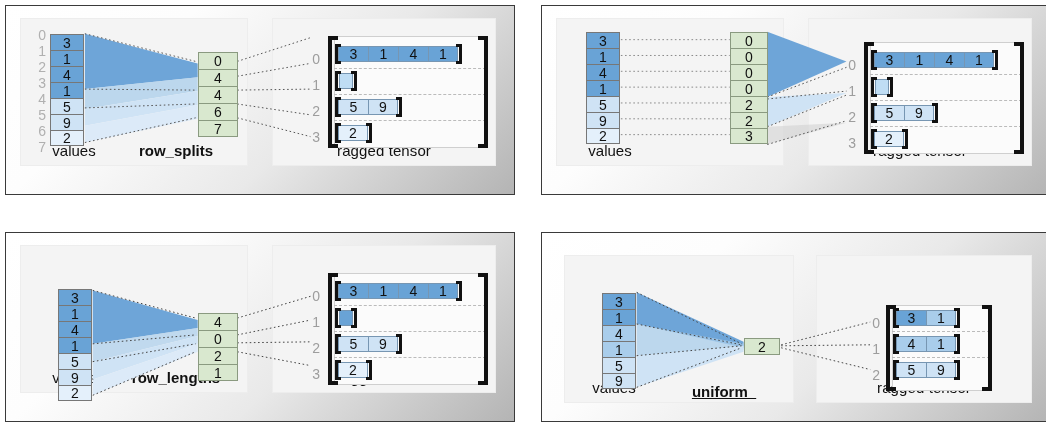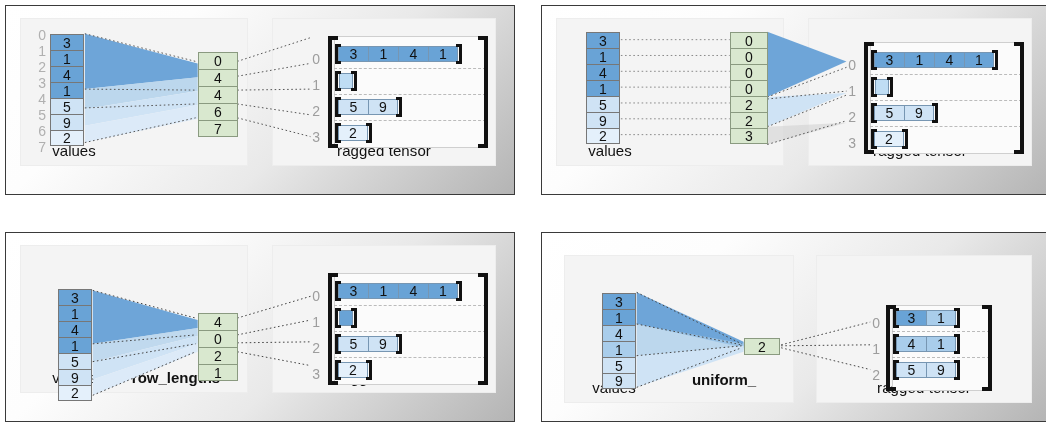--- a/index.html
+++ b/index.html
@@ -32,21 +32,21 @@
 
   .panel.p4 .card-left{left:22px;top:22px;width:230px;height:148px;}
   .panel.p4 .card-right{left:274px;top:22px;width:216px;height:148px;}
 
   .cardlabel{
     position:absolute;bottom:6px;width:100%;text-align:center;
     font-size:15px;color:#111;letter-spacing:.1px;
   }
   .lbl-values{position:absolute;bottom:6px;left:10px;width:86px;text-align:center;font-size:15px;color:#111;}
   .lbl-struct{position:absolute;bottom:6px;right:6px;width:130px;text-align:center;font-size:15px;color:#111;font-weight:bold;}
-  .lbl-struct.two{bottom:14px;line-height:17px;}
+  .lbl-struct.two{bottom:2px;line-height:17px;text-decoration:underline;}
 
   
   .vcol{position:absolute;display:flex;flex-direction:column;}
   .cell{
     border:1px solid #777;
     border-bottom:none;
     box-sizing:border-box;
     display:flex;align-items:center;justify-content:center;
     font-size:14px;color:#111;line-height:1;
   }
@@ -78,20 +78,21 @@
 </style>
 </head>
 <body>
 
 <div class="grid">
 
   <div class="panel p1">
 
     <div class="card card-left">
       <div class="lbl-values">values</div>
+      <div class="lbl-struct">row_splits</div>
     </div>
     <div class="card card-right">
       <div class="cardlabel">ragged tensor</div>
     </div>
 
     <svg class="ov" viewBox="0 0 510 190">
       <polygon points="78,28 192,58 192,72 78,84" fill="#6ea5d8"></polygon>
       <polygon points="78,84 192,72 192,86 78,104" fill="#a9cdeb" opacity="0.75"></polygon>
       <polygon points="78,104 192,86 192,100 78,121" fill="#cfe3f5"></polygon>
       <polygon points="78,121 192,100 192,114 78,138" fill="#dceaf8"></polygon>

